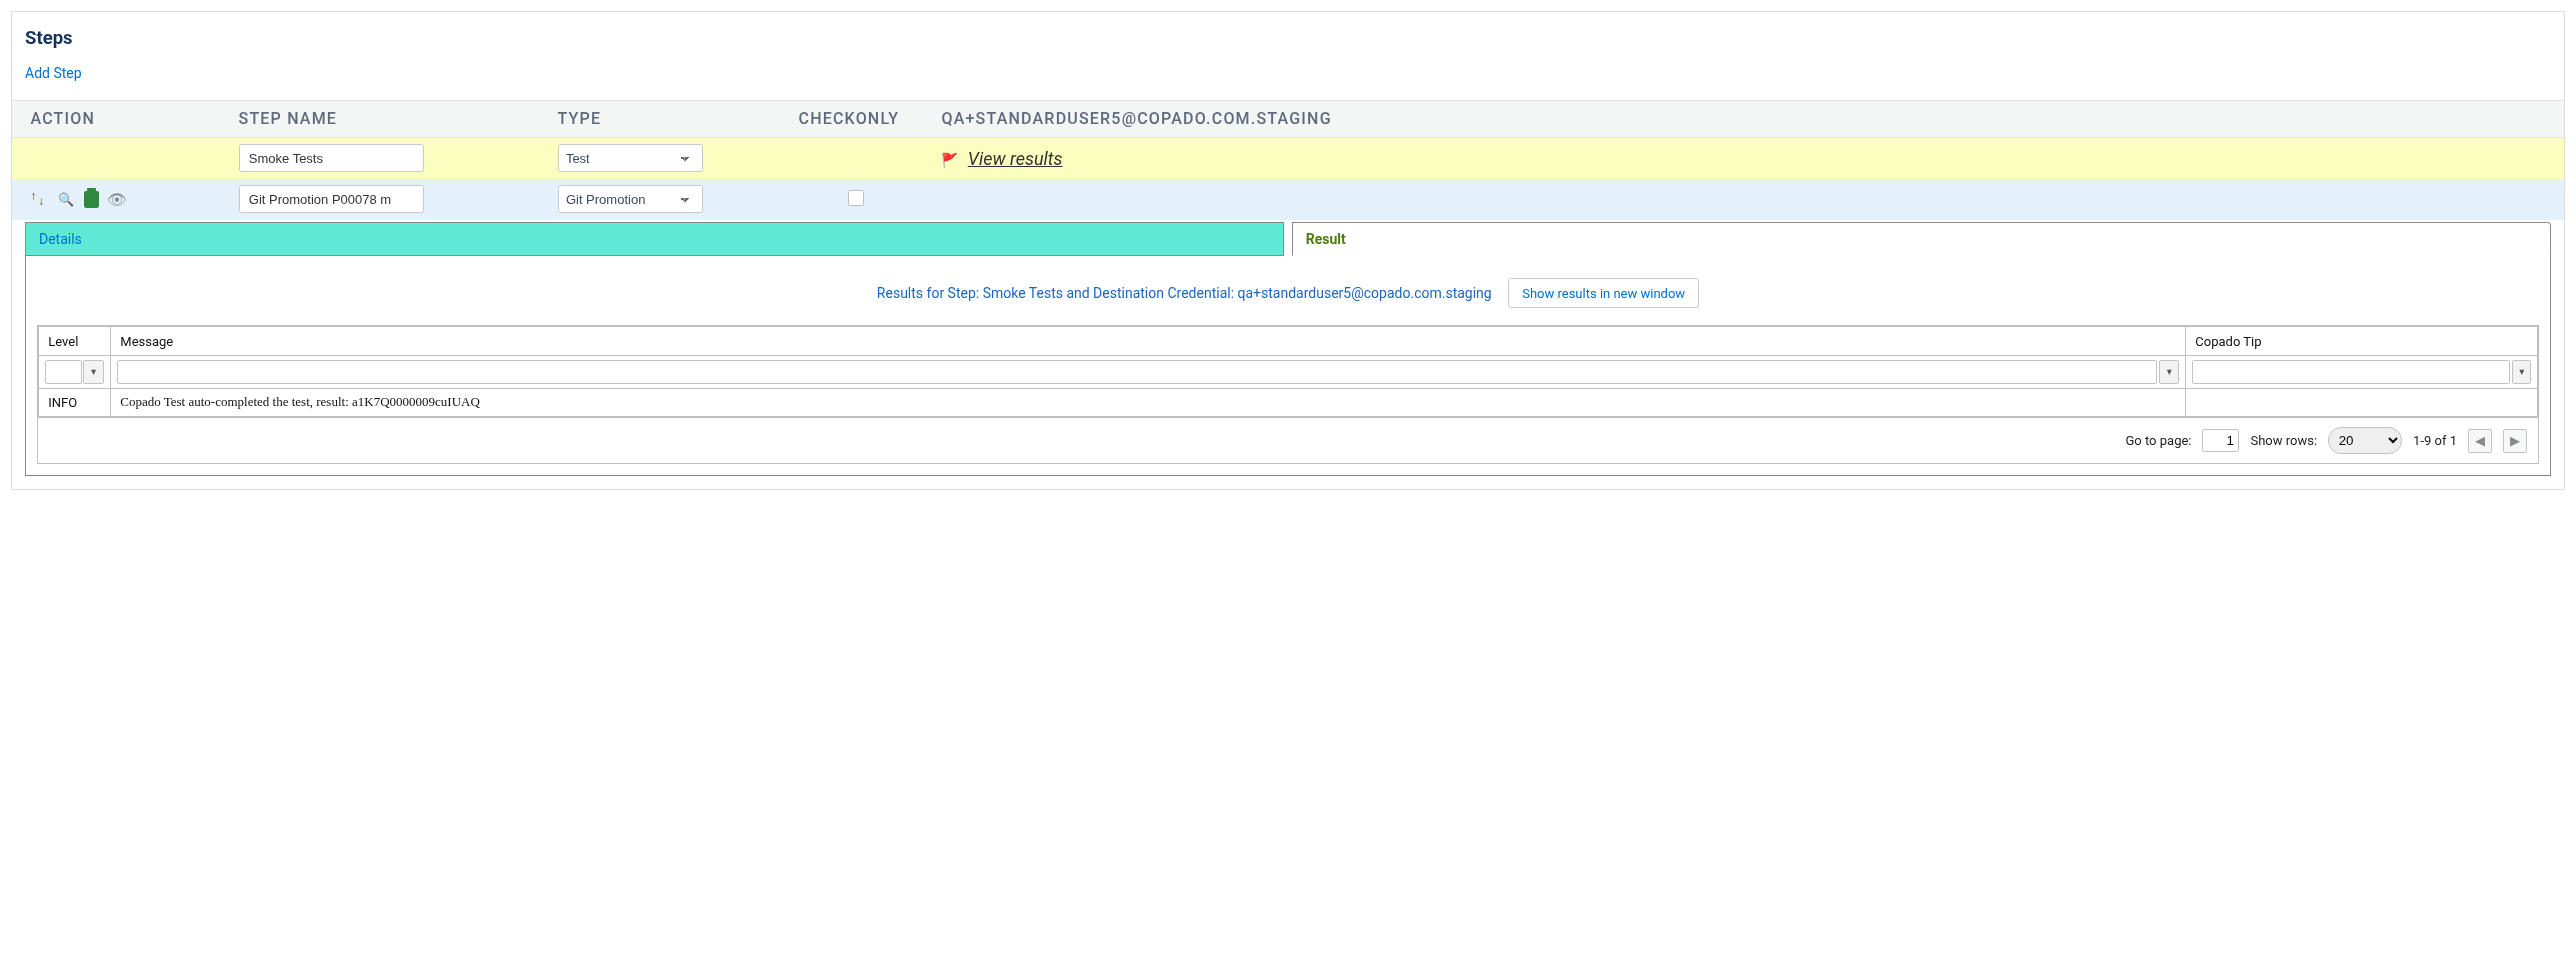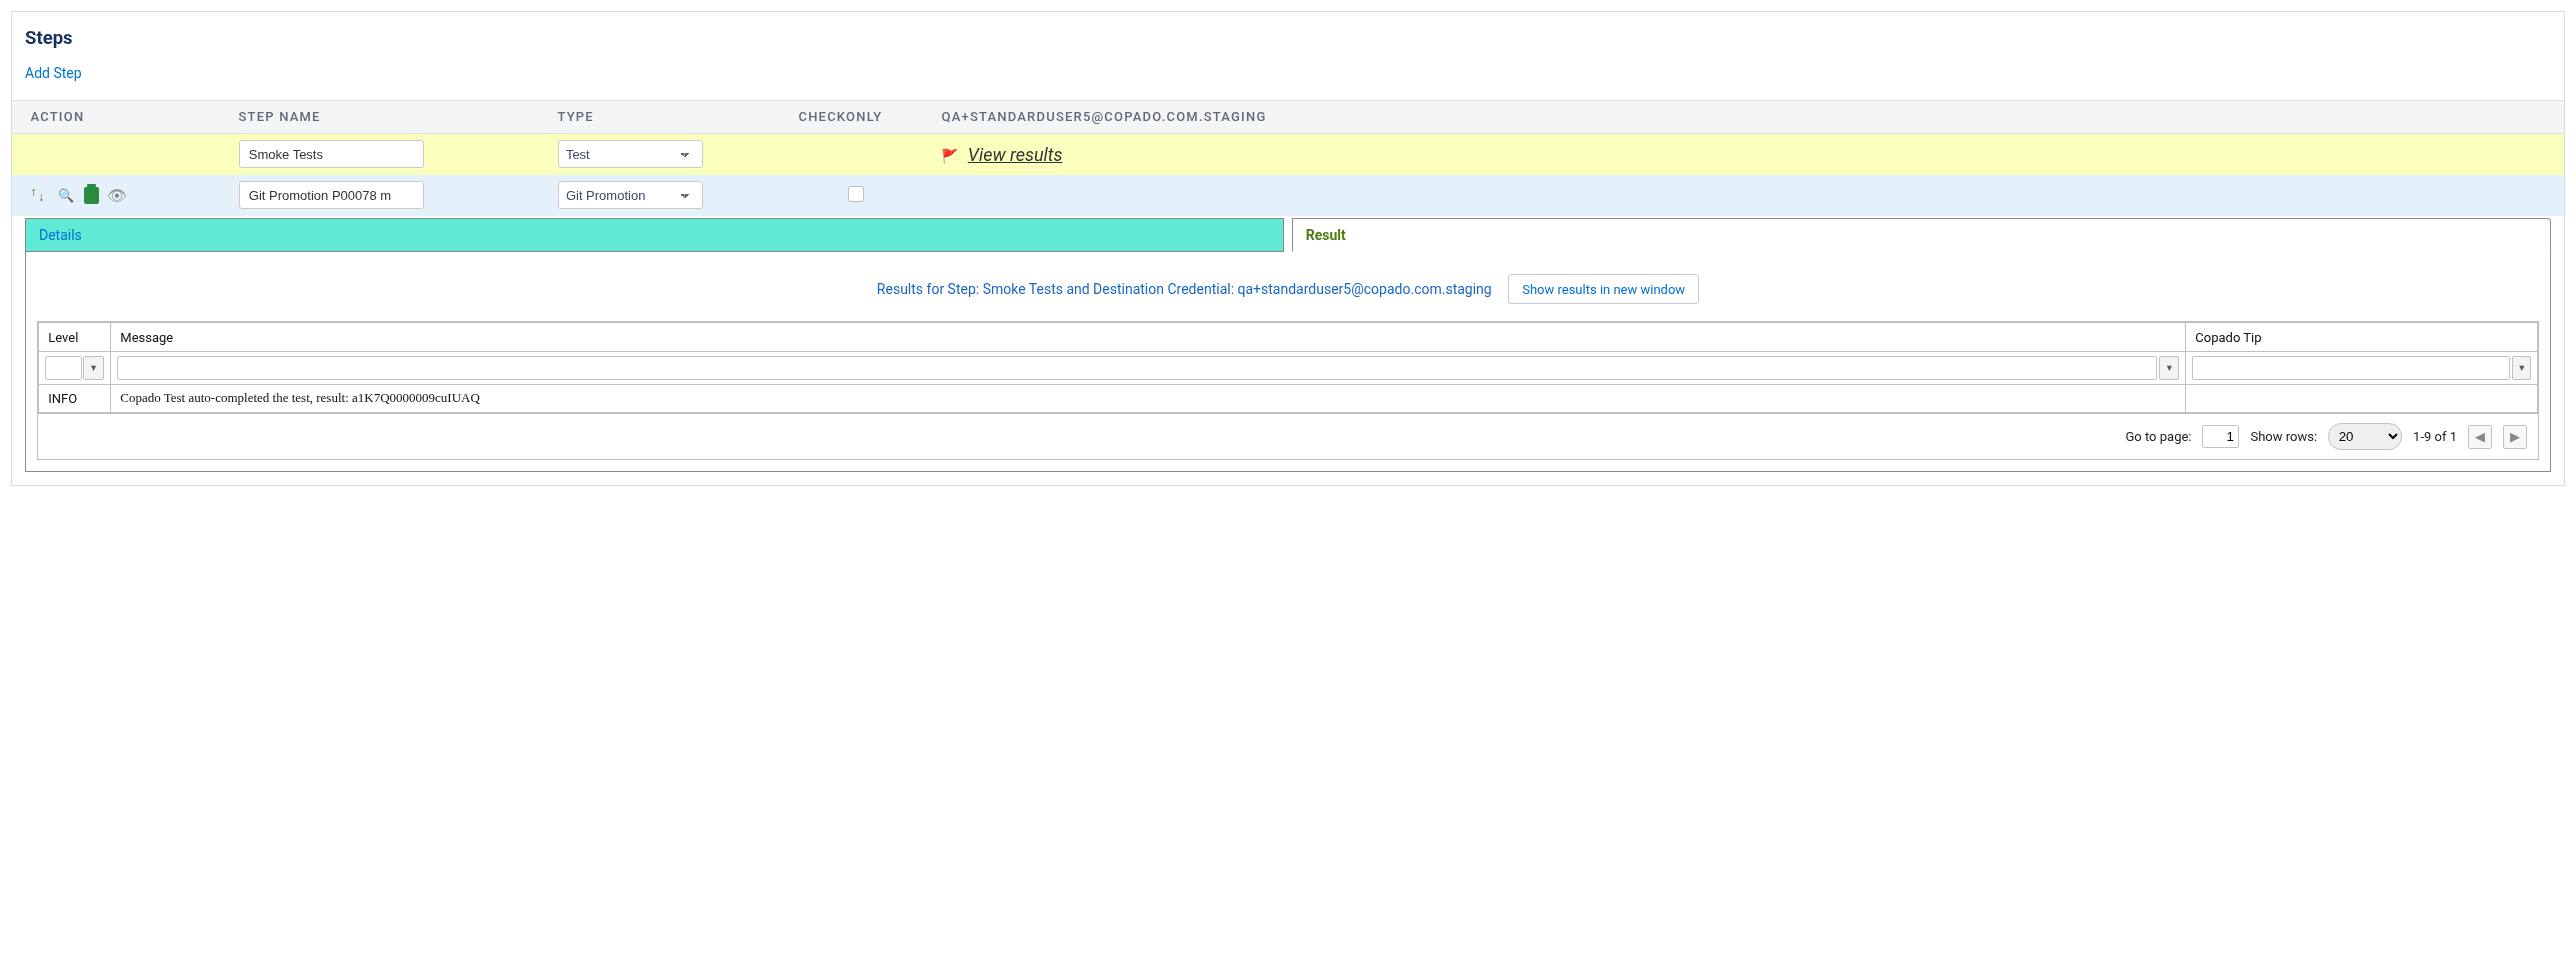--- a/index.html
+++ b/index.html
@@ -13,21 +13,21 @@
     color:#16325c; font-size:18.5px; font-weight:700; margin:7.4px 0 16.7px 13px;
   }
   .add-step {
     color:#0070d2; font-size:14px; margin:0 0 18.5px 13px; cursor:pointer; display:inline-block;
   }
 
   
   .steps-table { width:100%; border-collapse:collapse; }
   .steps-table thead th {
     text-align:left; background:#f4f5f5; color:#5f6a7d;
-    font-size:13px; font-weight:500; letter-spacing:1.2px;
+    font-size:16px; font-weight:500; letter-spacing:1.2px;
     padding:8.3px 9.3px 8.3px 18.5px; border-top:0.9px solid #e0e2e5; border-bottom:0.9px solid #e0e2e5;
   }
   .steps-table tbody tr.row-yellow { background:#faffbd; }
   .steps-table tbody tr.row-blue   { background:#e4f1fa; }
   .steps-table td { padding:6.5px 9.3px 6.5px 18.5px; vertical-align:middle; }
 
   .txtfield {
     background:#fff; border:0.9px solid #c9c9c9; border-radius:2.8px;
     padding:5.6px 9.3px; font-size:13px; color:#333; width:185px;
   }

